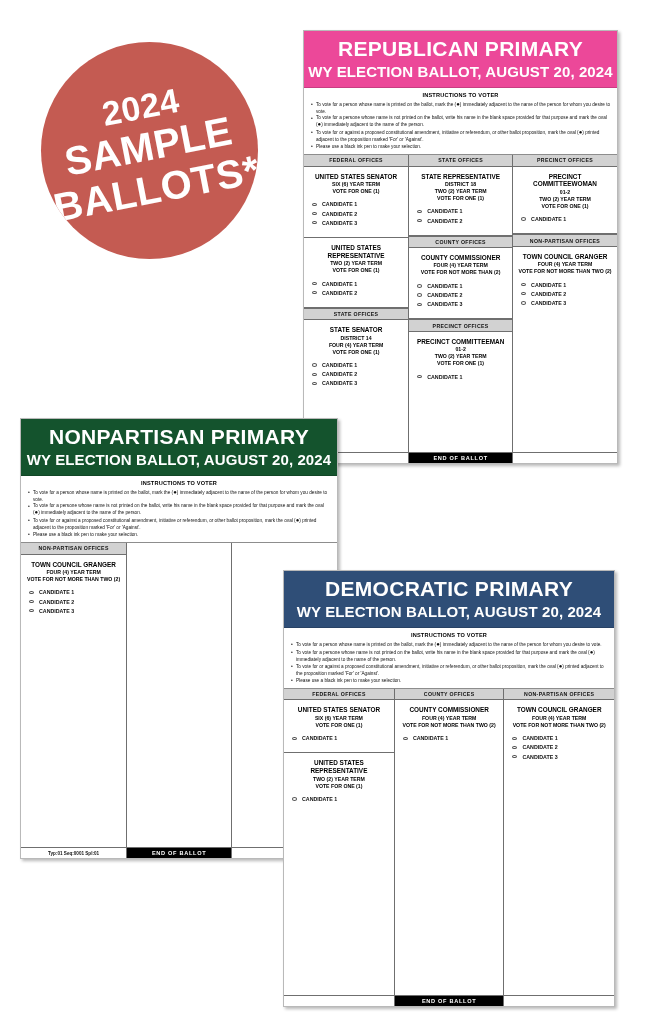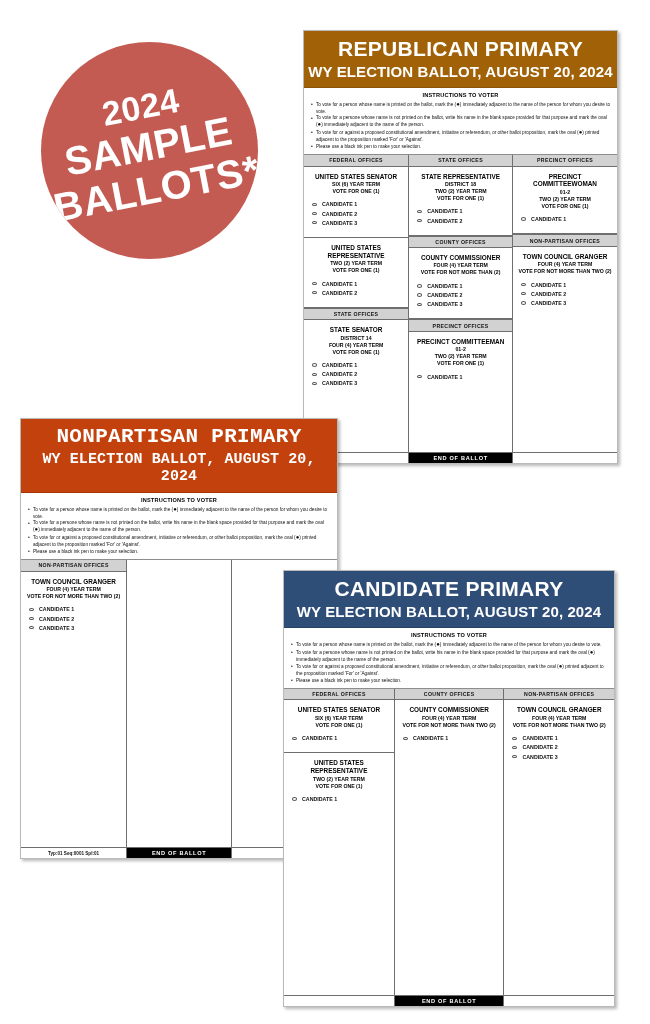--- a/index.html
+++ b/index.html
@@ -48,22 +48,22 @@
     border-bottom: 1px solid rgba(0,0,0,0.15);
   }
   .head-title {
     font-size: 21px; font-weight: bold; letter-spacing: 0.3px;
     line-height: 1.05;
   }
   .head-sub {
     font-size: 15px; font-weight: bold; letter-spacing: 0.1px;
     margin-top: 3px;
   }
-  .rep .ballot-head { background: #a16207; }
-  .non .ballot-head { background: #c2410c; font-family: Liberation Mono, monospace; }
+  .rep .ballot-head { background: #ec4899; }
+  .non .ballot-head { background: #14532d; }
   .dem .ballot-head { background: #2f4e77; }
 
   .instr-wrap {
     padding: 4px 6px 4px 6px;
     border-bottom: 1px solid #8d8d8d;
   }
   .instr-title {
     text-align: center; font-size: 5.6px; font-weight: bold;
     letter-spacing: 0.2px; margin-bottom: 3px;
   }
@@ -368,21 +368,21 @@
         </div>
       </div>
       <div class="foot">
         <div class="foot-cell" style="width:33.6%">Typ:01 Seq:0001 Spl:01</div>
         <div class="foot-cell foot-end" style="width:33.2%">END OF BALLOT</div>
         <div class="foot-cell" style="width:33.2%">P</div>
       </div>
     </div>
   <div class="ballot dem" id="ballot-democratic">
       <div class="ballot-head">
-        <div class="head-title">CANDIDATE PRIMARY</div>
+        <div class="head-title">DEMOCRATIC PRIMARY</div>
         <div class="head-sub">WY ELECTION BALLOT, AUGUST 20, 2024</div>
       </div>
       <div class="instr-wrap">
         <div class="instr-title">INSTRUCTIONS TO VOTER</div>
         <ul class="instr-list">
           <li>To vote for a person whose name is printed on the ballot, mark the (<span class="dot">●</span>) immediately adjacent to the name of the person for whom you desire to vote.</li>
           <li>To vote for a persone whose name is not printed on the ballot, write his name in the blank space provided for that purpose and mark the oval (<span class="dot">●</span>) immediately adjacent to the name of the person.</li>
           <li>To vote for or against a proposed constitutional amendment, initiative or referendum, or other ballot proposition, mark the oval (<span class="dot">●</span>) printed adjacent to the proposition marked 'For' or 'Against'.</li>
           <li>Please use a black ink pen to make your selection.</li>
         </ul>

